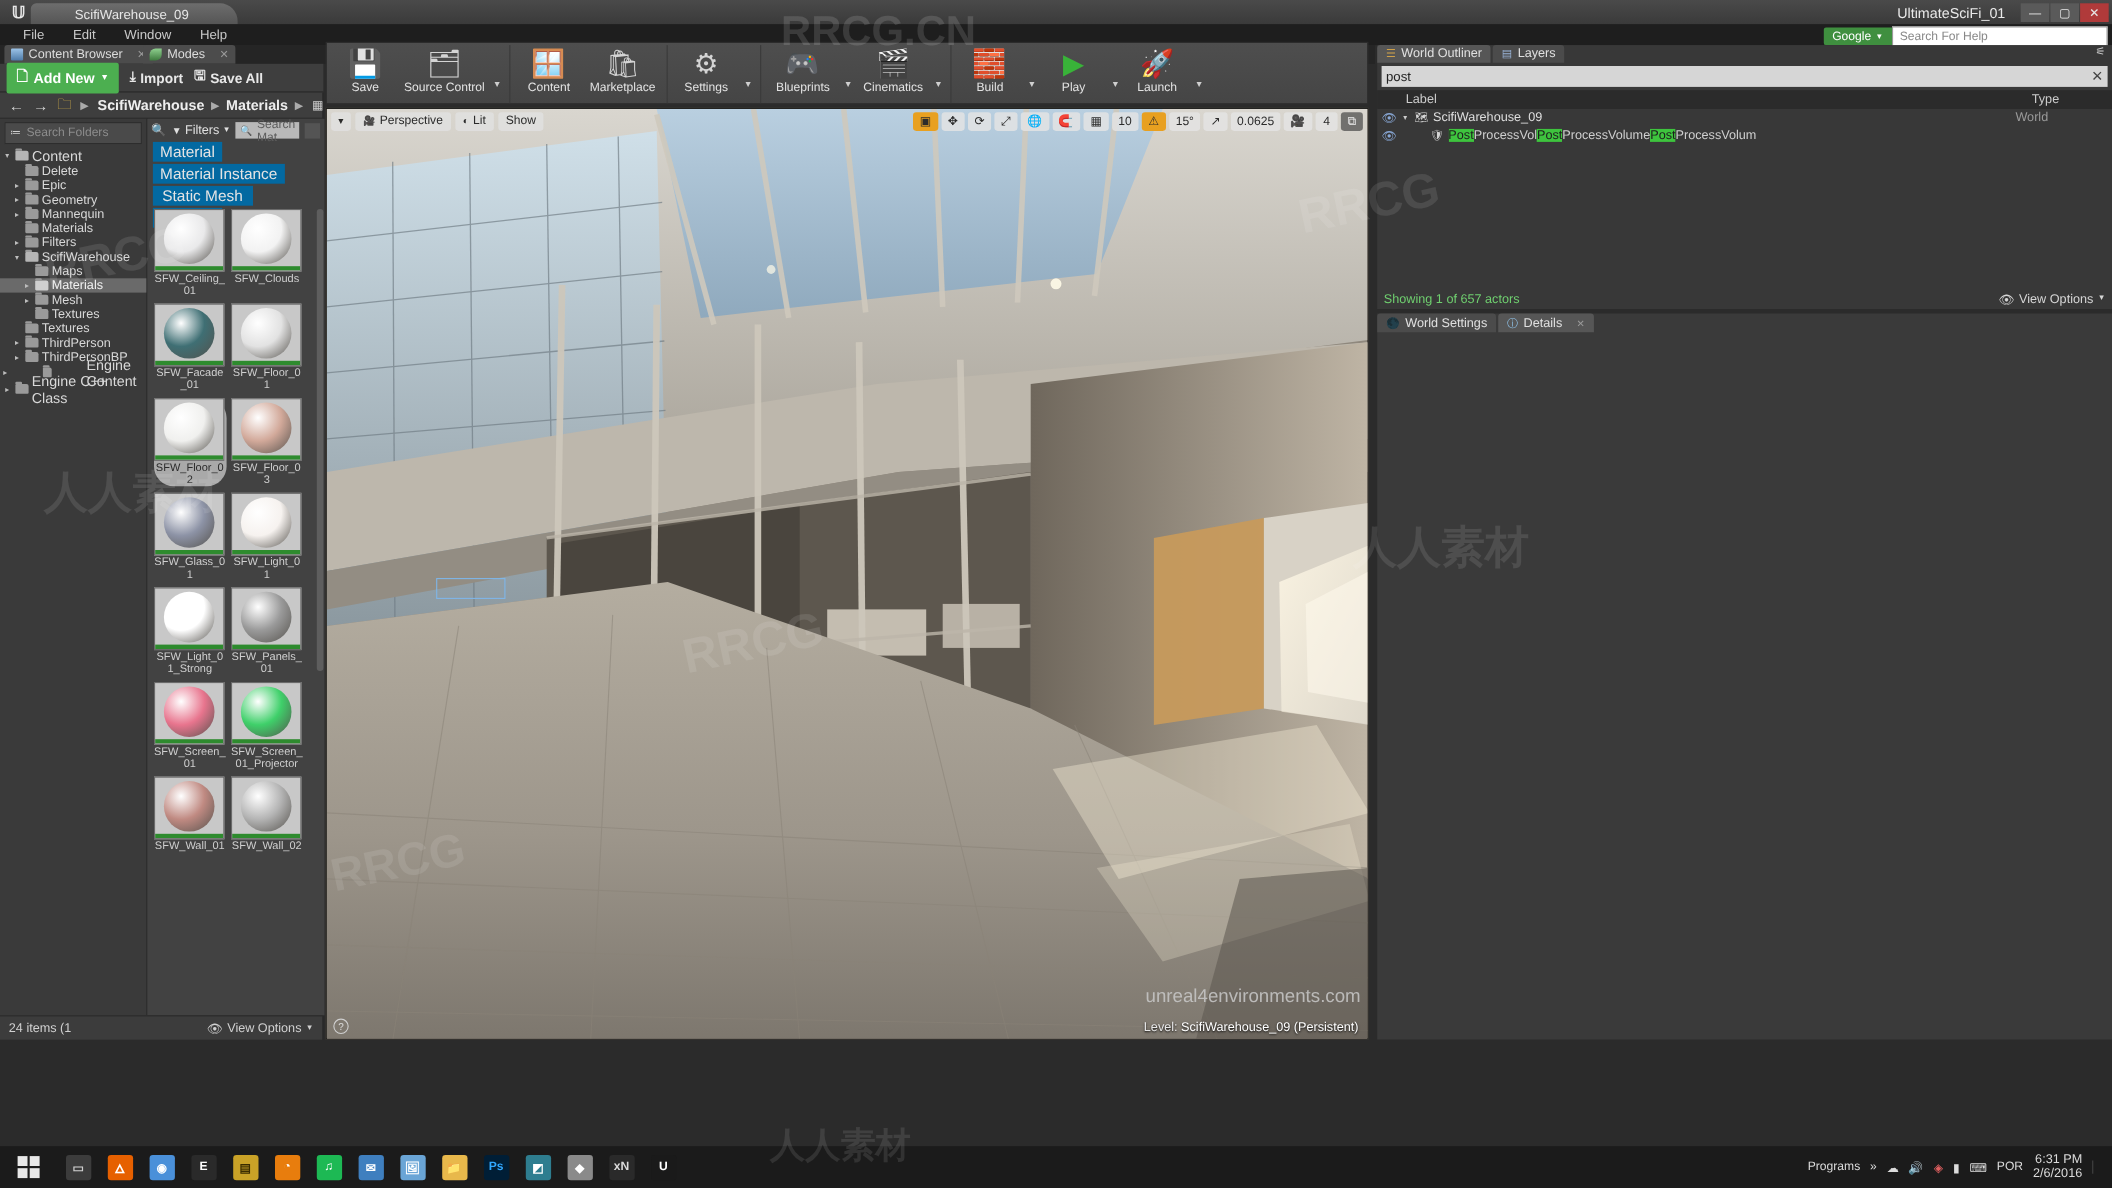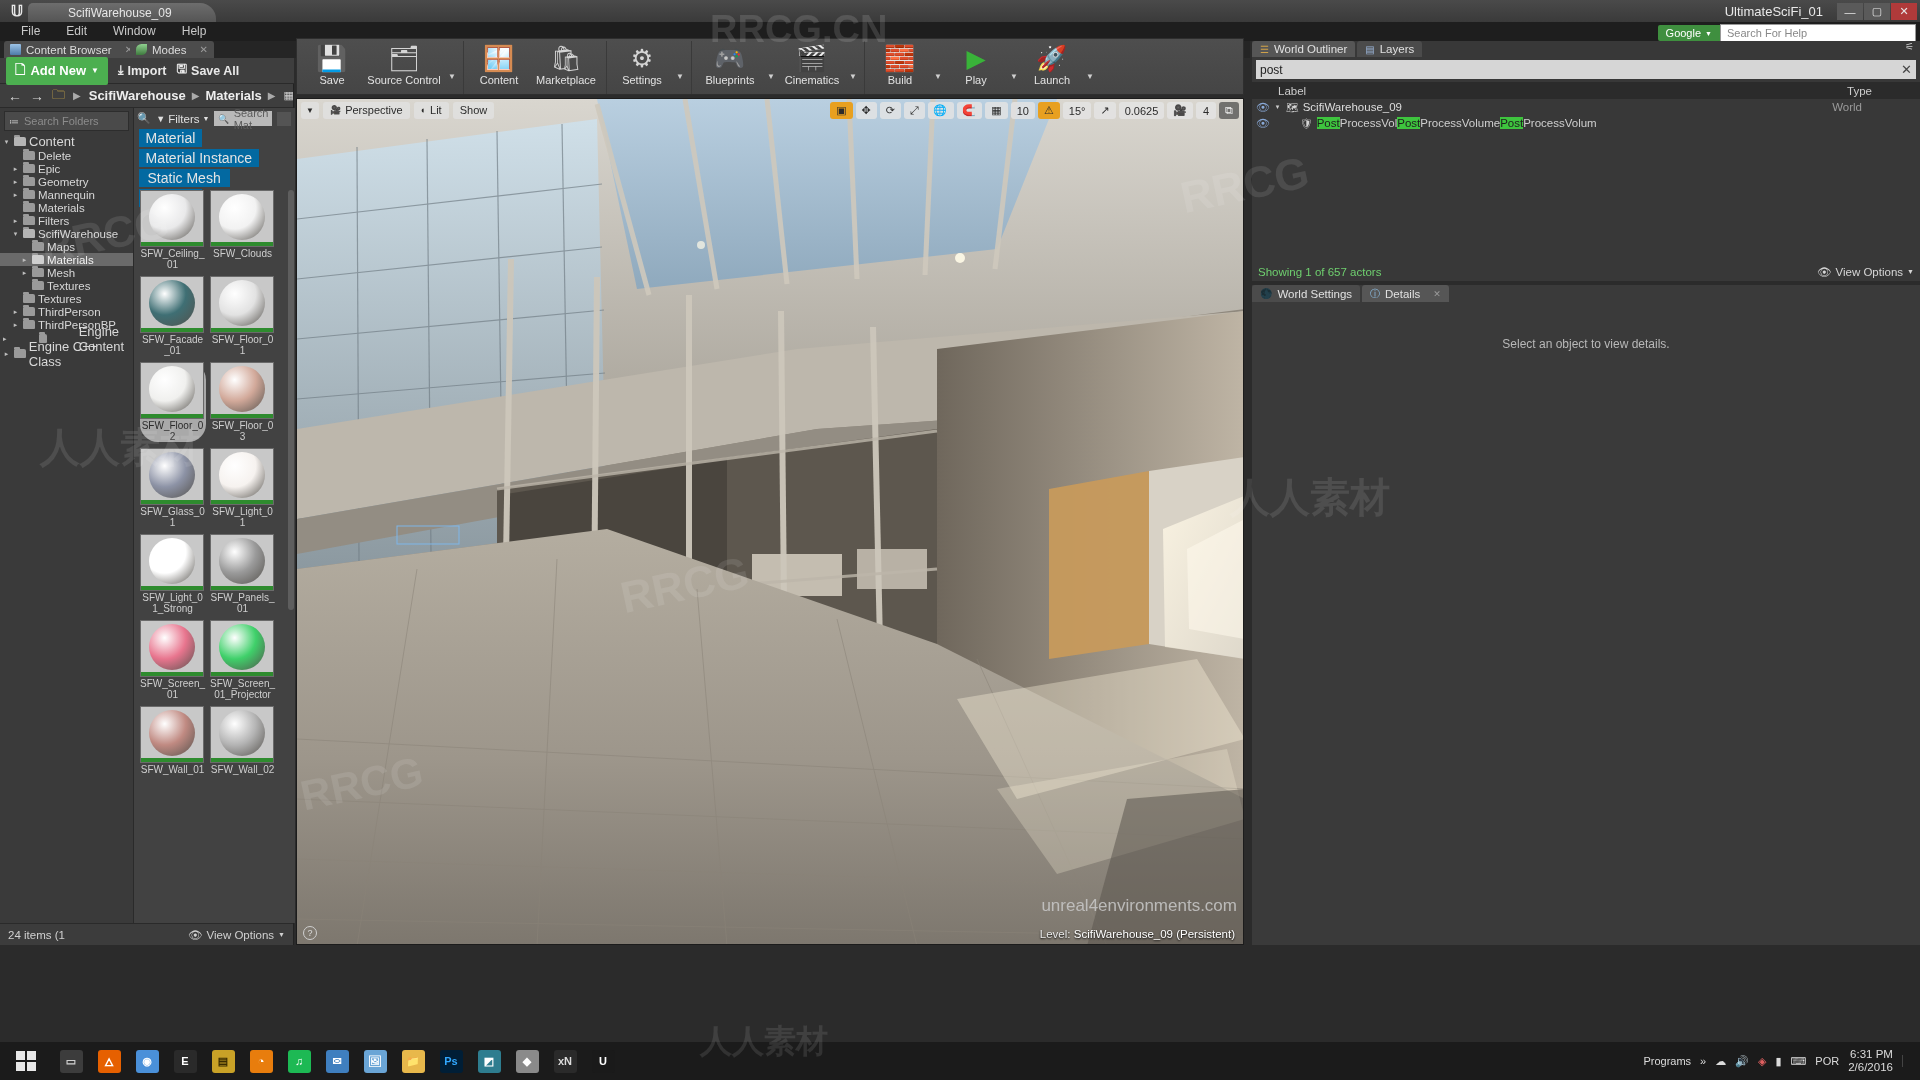--- a/index.html
+++ b/index.html
@@ -712,21 +712,20 @@
     <div class="otab">
       <span style="font-size:10px">🌑</span>
       <span>World Settings</span>
     </div>
     <div class="otab act">
       <span style="font-size:10px;color:#8fc2e8">ⓘ</span>
       <span>Details</span>
       <span style="color:#9a9a9a;font-size:9px;margin-left:8px">✕</span>
     </div>
   </div>
-  <div id="det-empty">Select an object to view details.</div>
 </div>
 
 <div id="taskbar">
   <div id="startb">
     <svg width="22" height="22" viewBox="0 0 22 22">
       <rect x="1" y="1" width="9" height="9" fill="#e8e8e8"></rect>
       <rect x="12" y="1" width="9" height="9" fill="#e8e8e8"></rect>
       <rect x="1" y="12" width="9" height="9" fill="#e8e8e8"></rect>
       <rect x="12" y="12" width="9" height="9" fill="#e8e8e8"></rect>
     </svg>

